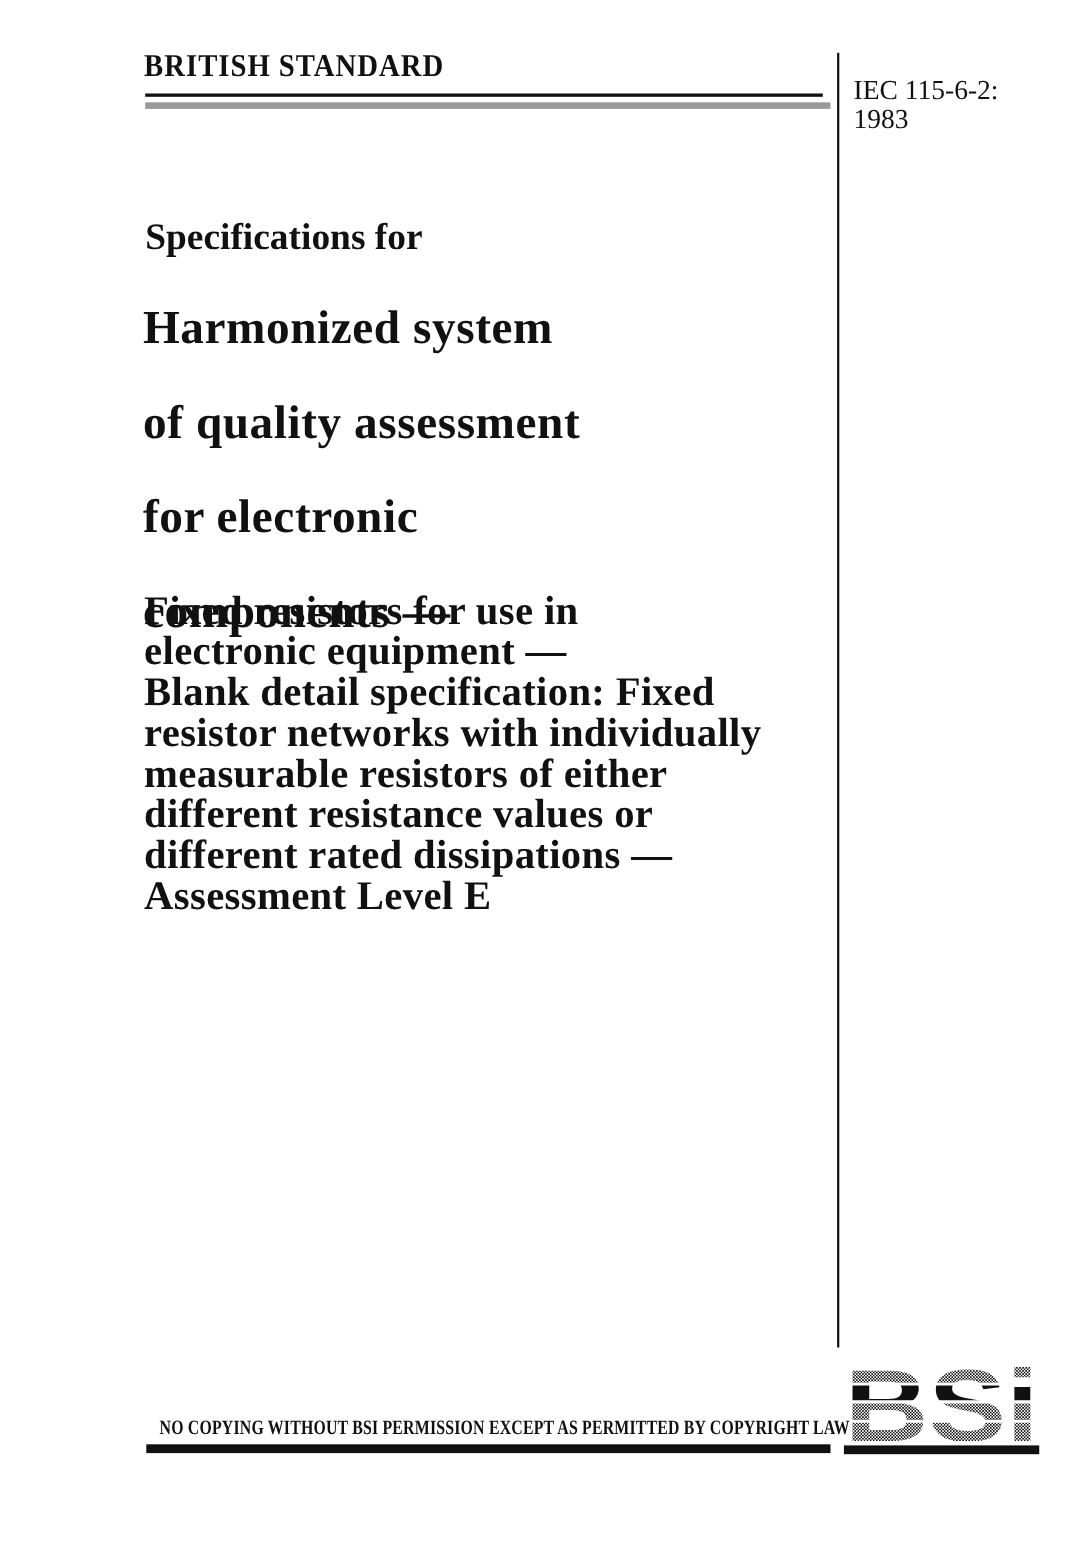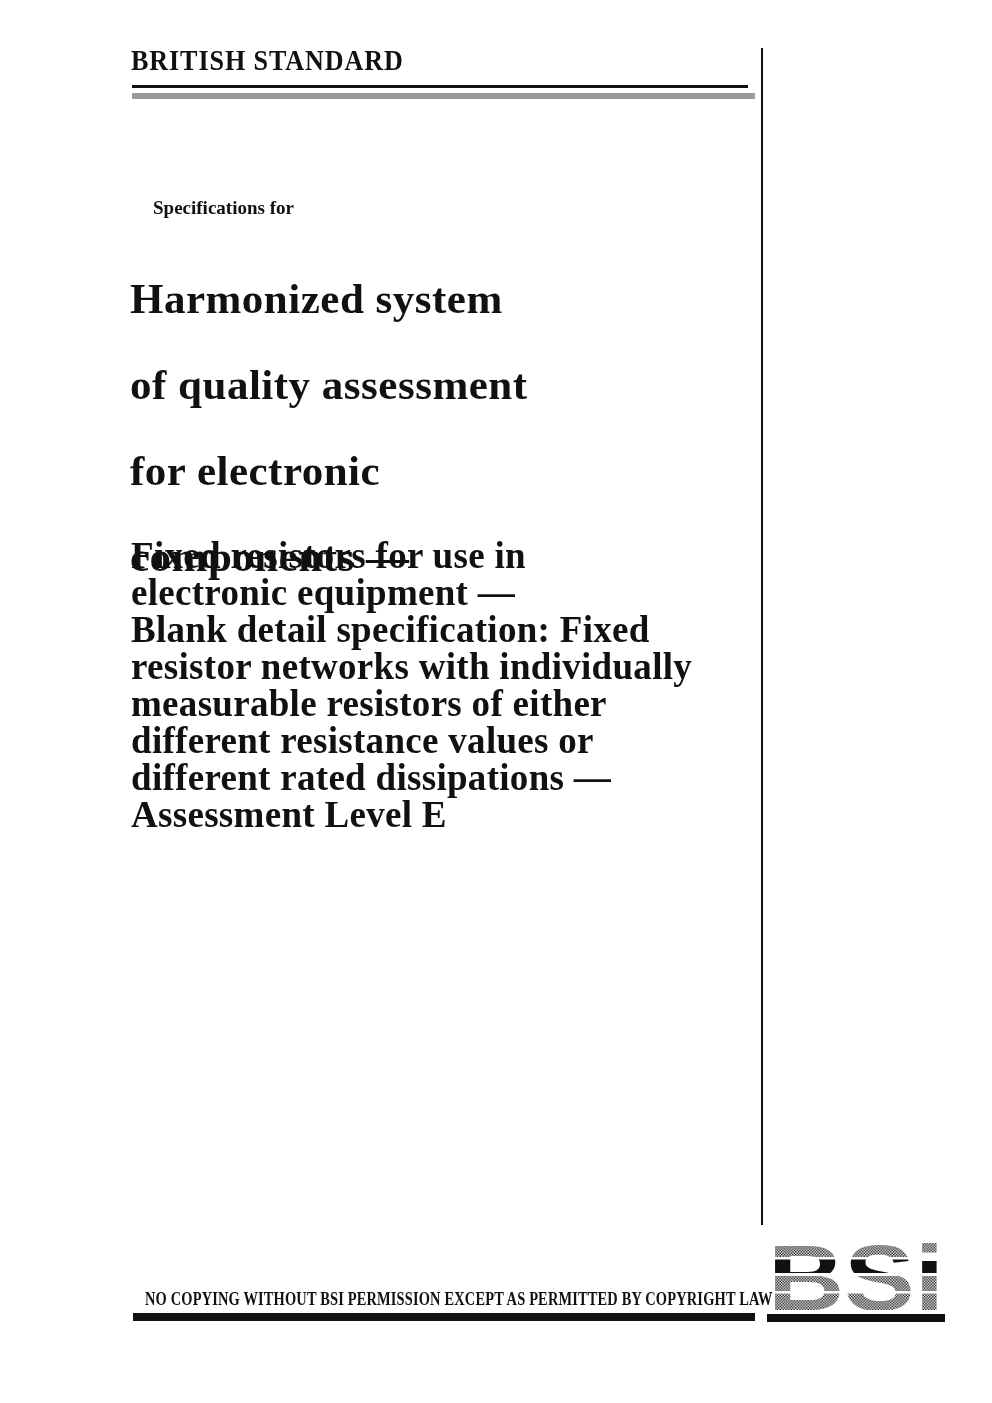--- a/index.html
+++ b/index.html
@@ -32,21 +32,21 @@
   .refs{
     left:776px;top:39px;width:210px;
     font-size:25px;line-height:25.8px;font-weight:400;
     white-space:pre-line;
   }
   .refs .ref-group-2{margin-top:5px;}
 
   
   .spec-label{
     left:132px;top:197px;
-    font-size:19px;font-weight:700;margin-left:21px;
+    font-size:34px;font-weight:700;
   }
   .doc-title{
     left:130px;top:256px;width:600px;
     font-size:43px;line-height:86px;font-weight:700;letter-spacing:0.5px;
     white-space:pre-line;
   }
   .doc-subtitle{
     left:131px;top:537px;width:620px;
     font-size:37px;line-height:37px;font-weight:700;letter-spacing:0.3px;
     white-space:pre-line;
@@ -64,20 +64,22 @@
 </style>
 </head>
 <body>
 
 <div class="abs kicker">BRITISH STANDARD</div>
 <div class="abs rule-black"></div>
 <div class="abs rule-gray"></div>
 <div class="abs vrule"></div>
 
 <div class="abs refs">
+  <div class="ref-group-2">IEC 115-6-2:
+1983</div>
 </div>
 
 <div class="abs spec-label">Specifications for</div>
 <h1 class="abs doc-title">Harmonized system
 of quality assessment
 for electronic
 components —</h1>
 <p class="abs doc-subtitle">Fixed resistors for use in
 electronic equipment —
 Blank detail specification: Fixed

